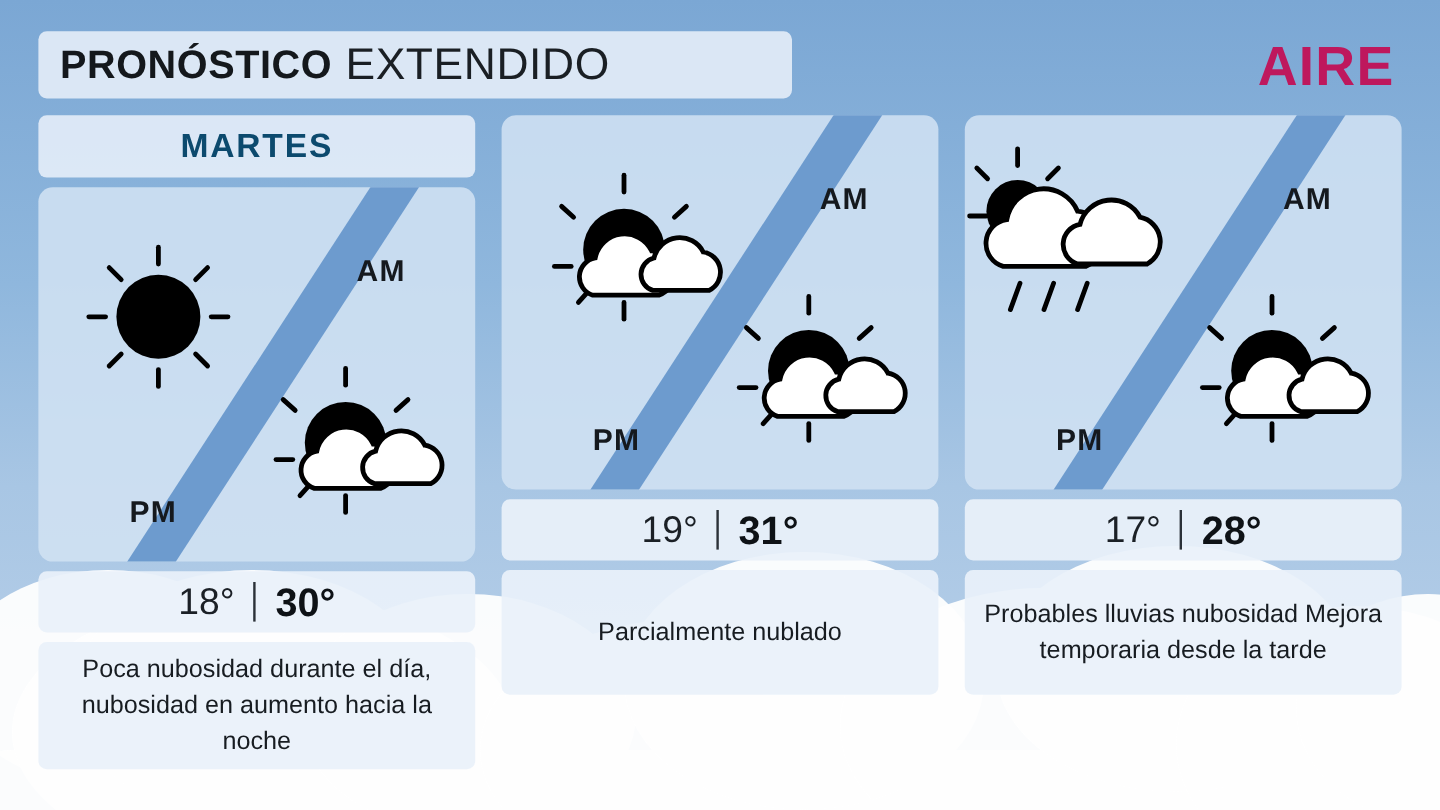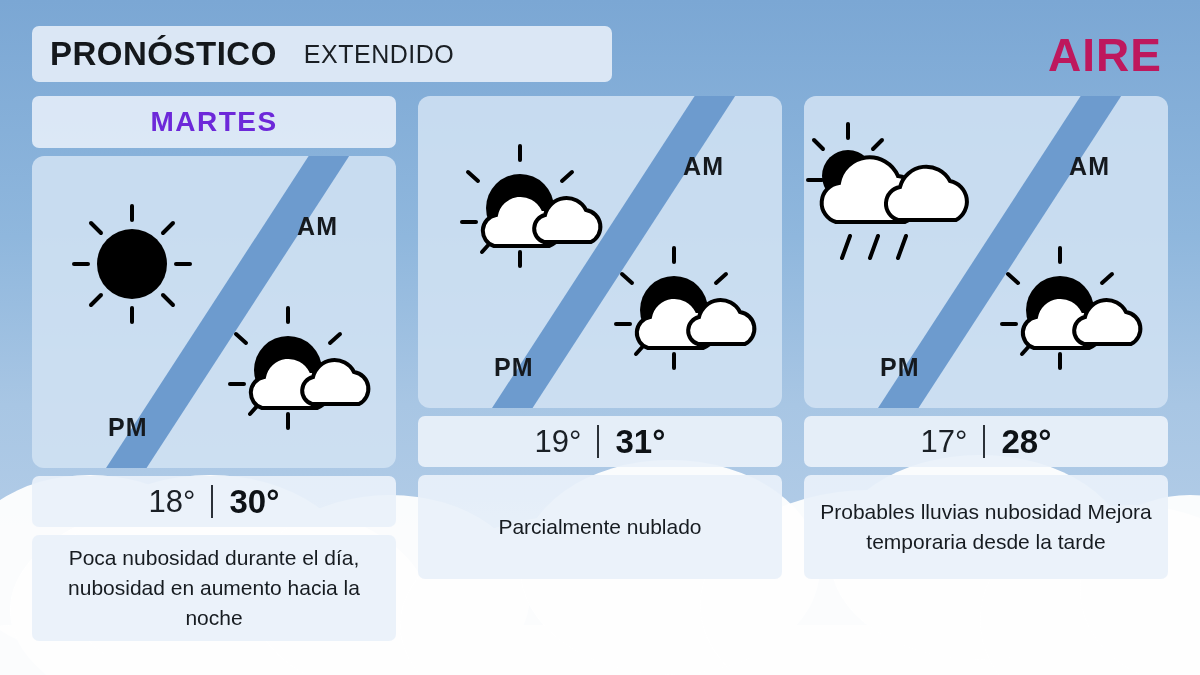--- a/index.html
+++ b/index.html
@@ -27,32 +27,31 @@
     left: 0; right: 0; bottom: -40px;
     height: 330px;
   }
 
   
   .page { position: relative; width: 1200px; height: 675px; z-index: 5; }
 
   .header {
     position: absolute;
     left: 32px; top: 26px;
-    width: 580px; height: 56px;
+    width: 628px; height: 56px;
     background: rgba(226,236,247,0.93);
     border-radius: 7px;
     display: flex; align-items: center;
     padding-left: 18px;
-    gap: 16px;
   }
   .header .t1 {
     font-size: 33px; font-weight: bold; color: #14181c; letter-spacing: .5px;
   }
   .header .t2 {
-    font-size: 25px; font-weight: normal; color: #1a1f24; letter-spacing: .5px;
+    font-size: 37px; font-weight: normal; color: #1a1f24; letter-spacing: .5px;
     margin-left: 11px;
   }
 
   .brand {
     position: absolute;
     right: 38px; top: 28px;
     font-size: 46px; font-weight: bold; color: #be185d;
     letter-spacing: 1px;
   }
 
@@ -63,21 +62,21 @@
     display: flex;
     gap: 22px;
   }
   .card { width: 364px; display: flex; flex-direction: column; gap: 8px; }
 
   .day-name {
     height: 52px;
     background: rgba(226,236,247,0.93);
     border-radius: 7px;
     display: flex; align-items: center; justify-content: center;
-    font-size: 28px; font-weight: bold; color: #6d28d9; letter-spacing: 1.5px;
+    font-size: 28px; font-weight: bold; color: #0c4a6e; letter-spacing: 1.5px;
   }
 
   .icons {
     position: relative;
     height: 312px;
     background: rgba(208,225,243,0.88);
     border-radius: 12px;
     overflow: hidden;
   }
   .diag {

